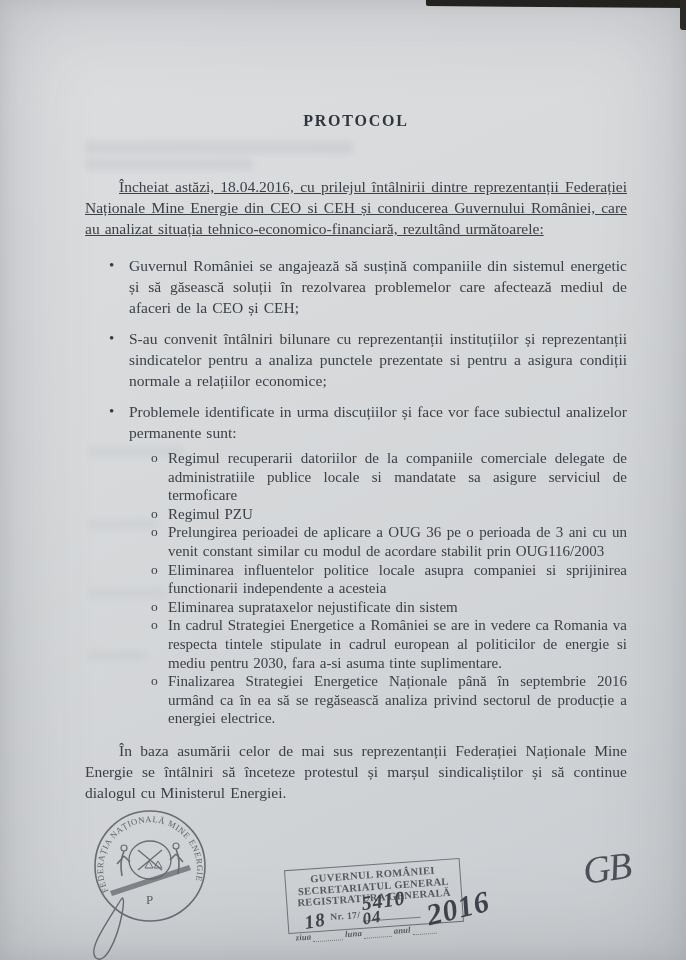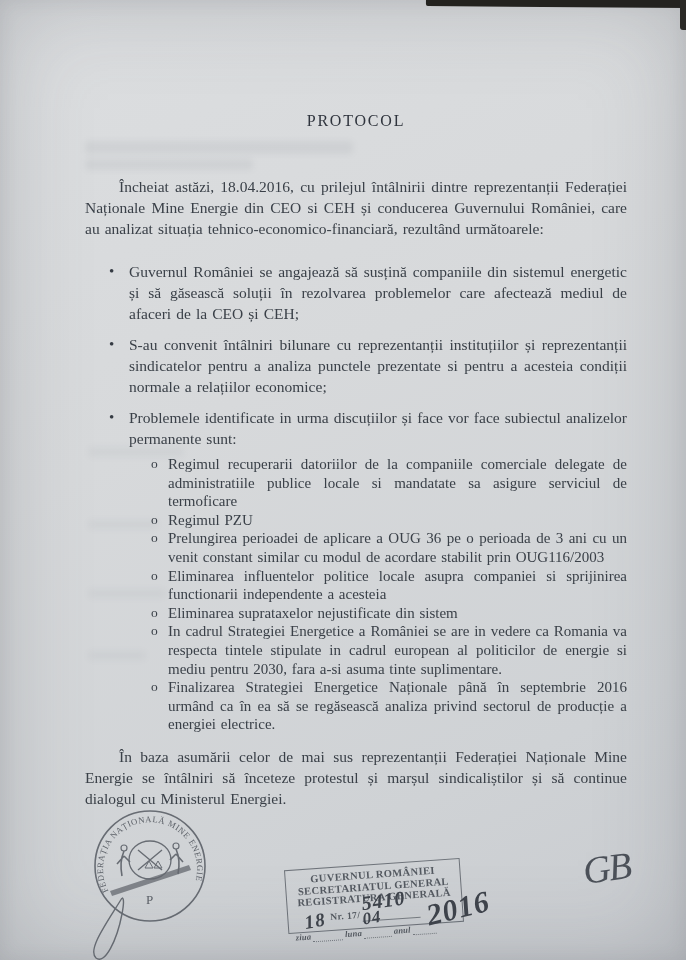--- a/index.html
+++ b/index.html
@@ -40,26 +40,26 @@
 
   .doc {
     position: relative;
     padding: 110px 59px 0 85px;
     color: #3a4048;
     font-size: 15.5px;
     line-height: 21px;
   }
   .title {
     text-align: center;
-    font-size: 16px; font-weight: 400; letter-spacing: 1.8px;
+    font-size: 16px; font-weight: 700; letter-spacing: 1.8px;
     color: #2f343d;
     margin-bottom: 45px;
   }
   p.body-par { text-align: justify; word-spacing: 1.2px; }
-  .intro { text-indent: 34px; margin-bottom: 22px; }
+  .intro { text-indent: 34px; margin-bottom: 16px; text-decoration: underline; }
   .closing { text-indent: 34px; margin-top: 12px; }
 
   ul.main-list { list-style: none; margin-left: 24px; }
   ul.main-list > li { display: flex; margin-bottom: 10px; }
   ul.main-list > li > .mk {
     width: 20px; flex: 0 0 20px; font-size: 15px; color: #353b43;
   }
   ul.main-list > li > .it { flex: 1; text-align: justify; word-spacing: 1.2px; }
 
   ul.sub-list { list-style: none; margin: 6px 0 0 22px; font-size: 15px; line-height: 18.6px; }
@@ -136,21 +136,21 @@
 
     <p class="body-par intro">Încheiat astăzi, 18.04.2016, cu prilejul întâlnirii dintre reprezentanții Federației Naționale Mine Energie din CEO si CEH și conducerea Guvernului României, care au analizat situația tehnico-economico-financiară, rezultând următoarele:</p>
 
     <ul class="main-list">
       <li>
         <span class="mk">•</span>
         <span class="it">Guvernul României se angajează să susțină companiile din sistemul energetic și să găsească soluții în rezolvarea problemelor care afectează mediul de afaceri de la CEO și CEH;</span>
       </li>
       <li>
         <span class="mk">•</span>
-        <span class="it">S-au convenit întâlniri bilunare cu reprezentanții instituțiilor și reprezentanții sindicatelor pentru a analiza punctele prezentate si pentru a acesteia condiții normale a relațiilor economice;</span>
+        <span class="it">S-au convenit întâlniri bilunare cu reprezentanții instituțiilor și reprezentanții sindicatelor pentru a analiza punctele prezentate si pentru a asigura condiții normale a relațiilor economice;</span>
       </li>
       <li>
         <span class="mk">•</span>
         <span class="it">
           <span>Problemele identificate in urma discuțiilor și face vor face subiectul analizelor permanente sunt:</span>
           <ul class="sub-list">
             <li>
               <span class="mk">o</span>
               <span class="it">Regimul recuperarii datoriilor de la companiile comerciale delegate de administratiile publice locale si mandatate sa asigure serviciul de termoficare</span>
             </li>

